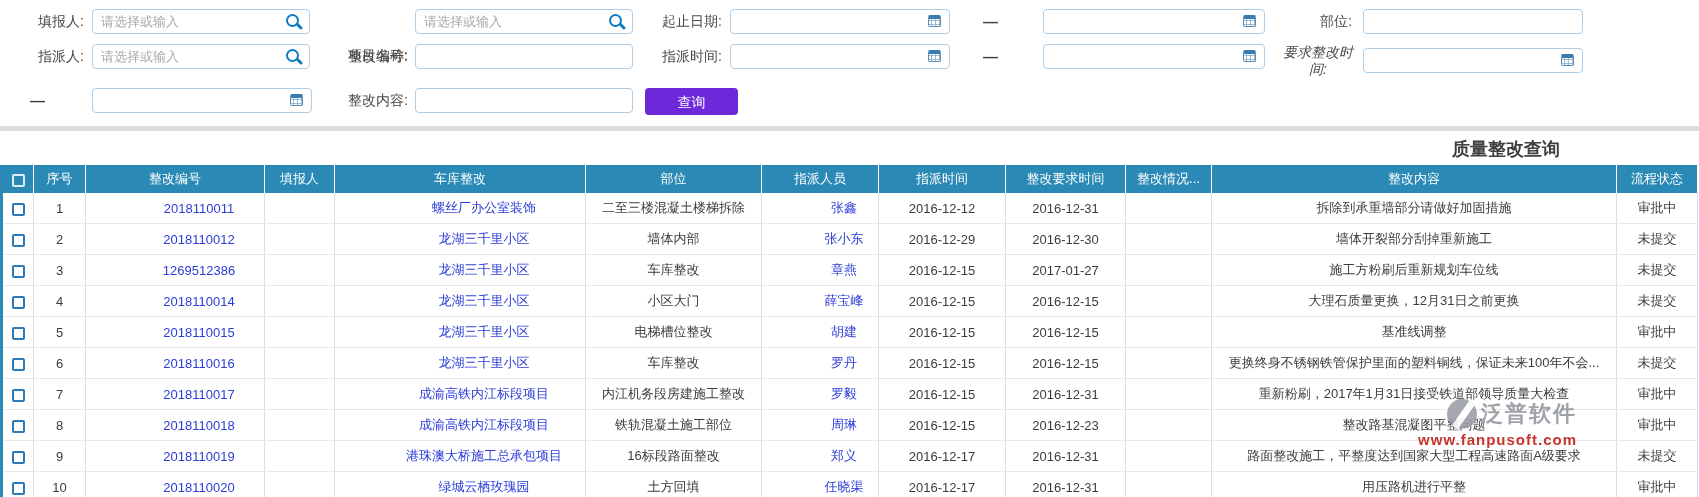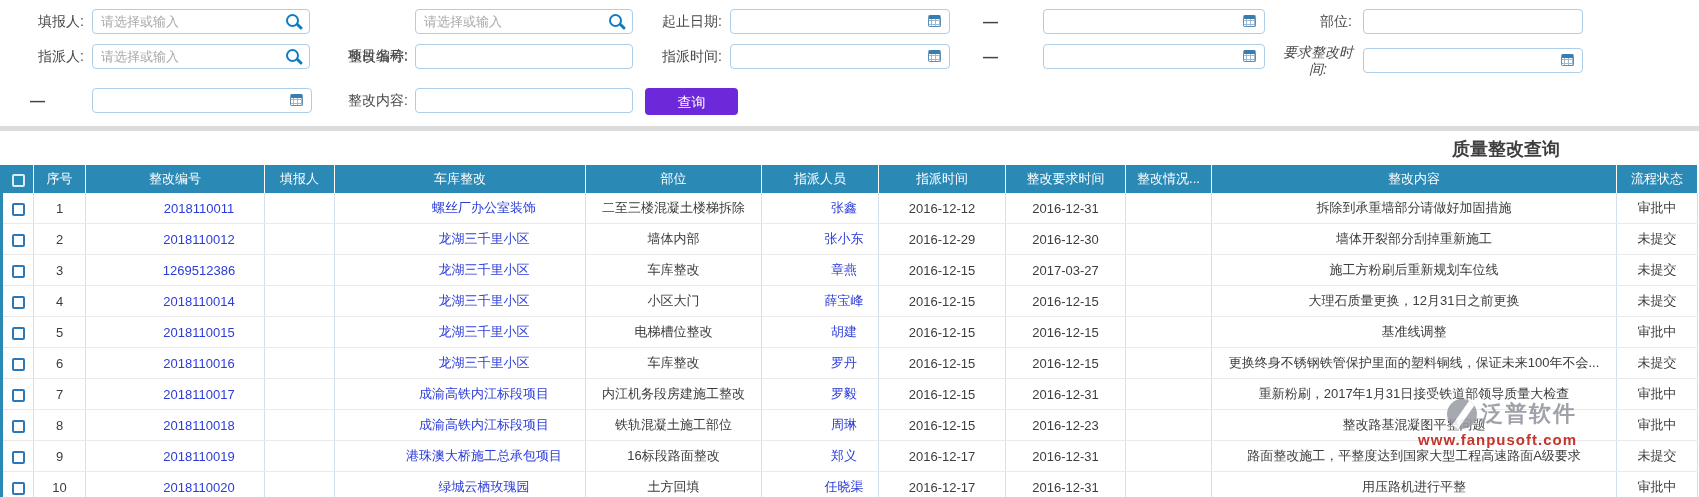--- a/index.html
+++ b/index.html
@@ -216,21 +216,21 @@
       </tr>
       <tr>
         <td><span class="cb"></span></td>
         <td>3</td>
         <td><a class="lnk">1269512386</a></td>
         <td></td>
         <td><a class="lnk">龙湖三千里小区</a></td>
         <td>车库整改</td>
         <td><a class="lnk">章燕</a></td>
         <td>2016-12-15</td>
-        <td>2017-03-27</td>
+        <td>2017-01-27</td>
         <td></td>
         <td>施工方粉刷后重新规划车位线</td>
         <td>未提交</td>
       </tr>
       <tr>
         <td><span class="cb"></span></td>
         <td>4</td>
         <td><a class="lnk">2018110014</a></td>
         <td></td>
         <td><a class="lnk">龙湖三千里小区</a></td>

